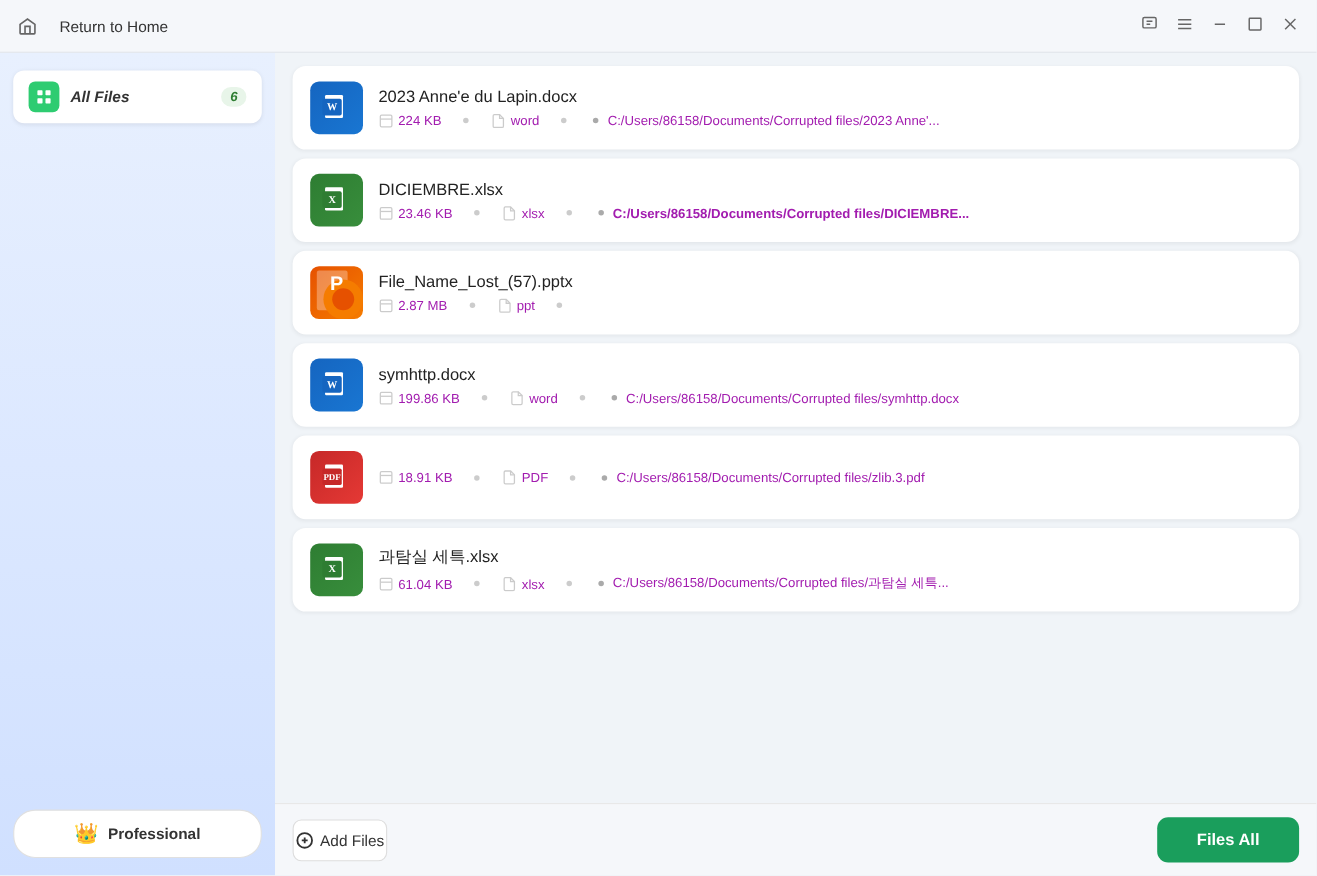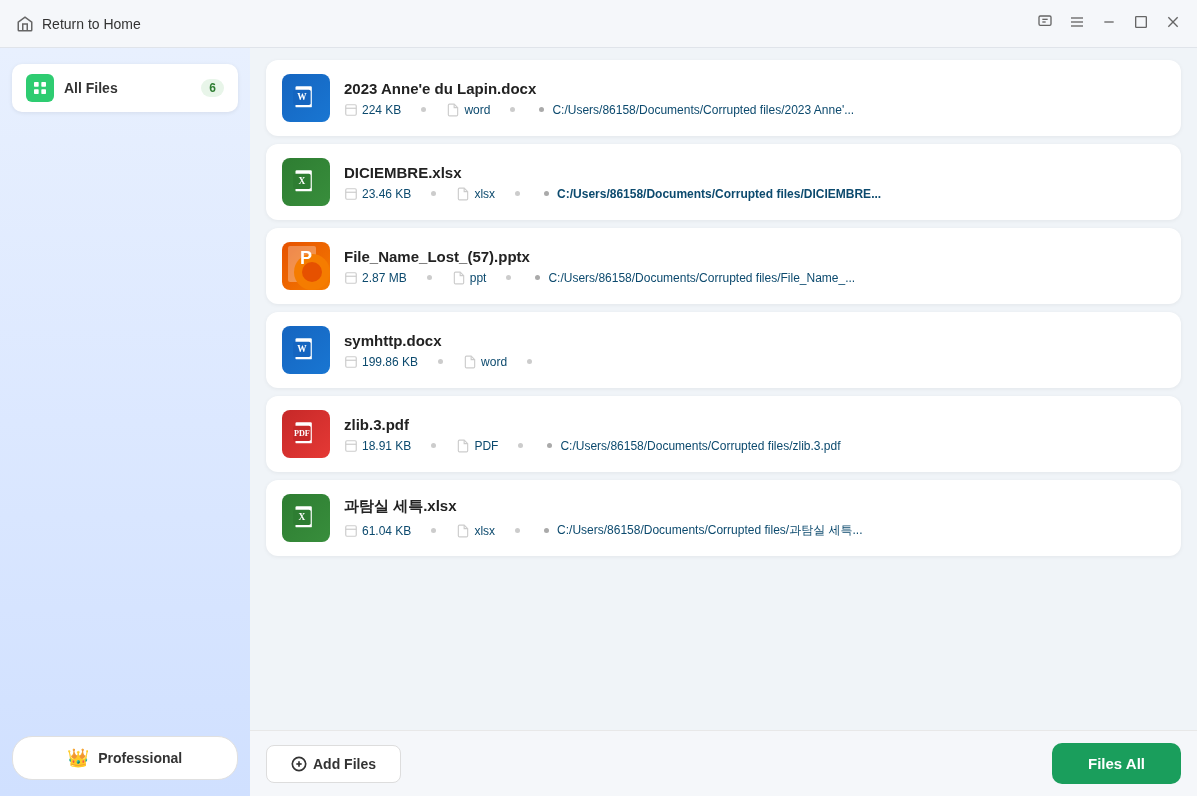--- a/index.html
+++ b/index.html
@@ -20,21 +20,21 @@
       justify-content: space-between;
       background: #f5f7fa;
       padding: 0 16px;
       height: 48px;
       border-bottom: 1px solid #e0e4ea;
       flex-shrink: 0;
     }
     .title-bar-left {
       display: flex;
       align-items: center;
-      gap: 8px;
+      gap: 20px;
       cursor: pointer;
     }
     .title-bar-left svg { width: 18px; height: 18px; color: #666; }
     .title-bar-title {
       font-size: 14px;
       color: #333;
       font-weight: 500;
     }
     .title-bar-controls {
       display: flex;
@@ -66,20 +66,21 @@
     }
     .sidebar-item {
       display: flex;
       align-items: center;
       justify-content: space-between;
       background: white;
       border-radius: 10px;
       padding: 10px 14px;
       cursor: pointer;
       box-shadow: 0 1px 4px rgba(0,0,0,0.08);
+      font-style: italic;
     }
     .sidebar-item-left {
       display: flex;
       align-items: center;
       gap: 10px;
     }
     .sidebar-icon {
       width: 28px;
       height: 28px;
       background: #2ecc71;
@@ -140,30 +141,30 @@
       padding: 14px 16px;
       display: flex;
       align-items: center;
       gap: 14px;
       box-shadow: 0 1px 4px rgba(0,0,0,0.06);
       cursor: pointer;
     }
     .file-info { flex: 1; }
     .file-name {
       font-size: 15px;
-      font-weight: 700;
+      font-weight: 400;
       color: #222;
       margin-bottom: 6px;
     }
     .file-meta {
       display: flex;
       align-items: center;
       gap: 16px;
       font-size: 12px;
-      color: #0c4a6e;
+      color: #a21caf;
     }
     .file-meta-item {
       display: flex;
       align-items: center;
       gap: 4px;
     }
     .meta-icon {
       width: 14px;
       height: 14px;
       opacity: 0.6;
@@ -186,25 +187,25 @@
       border-top: 1px solid #e8e8e8;
       flex-shrink: 0;
     }
     .btn-add {
       display: flex;
       align-items: center;
       gap: 6px;
       background: white;
       border: 1px solid #ddd;
       border-radius: 8px;
-      padding: 10px 24px;
+      padding: 10px 2px;
       font-size: 14px;
       cursor: pointer;
       color: #333;
-      font-weight: 700;
+      font-weight: 400;
     }
     .btn-remove {
       display: flex;
       align-items: center;
       gap: 6px;
       background: white;
       border: 1px solid #ddd;
       border-radius: 8px;
       padding: 10px 18px;
       font-size: 14px;
@@ -399,24 +400,20 @@
         </div>
         <div class="meta-dot"></div>
         <div class="file-meta-item">
           <svg class="meta-icon" viewBox="0 0 24 24" fill="none" stroke="#aaa" stroke-width="2">
             <path d="M14 2H6a2 2 0 00-2 2v16a2 2 0 002 2h12a2 2 0 002-2V8z"></path>
             <polyline points="14 2 14 8 20 8"></polyline>
           </svg>
           <span>ppt</span>
         </div>
         <div class="meta-dot"></div>
-        <div class="file-meta-item">
-          <div class="meta-dot" style="background:#aaa;flex-shrink:0"></div>
-          <span style="white-space:nowrap;overflow:hidden;text-overflow:ellipsis;max-width:420px;">C:/Users/86158/Documents/Corrupted files/File_Name_...</span>
-        </div>
       </div>
     </div>
   </div>
         <div class="file-card">
     <div class="file-icon-wrapper">
 
       <div style="width:48px;height:48px;background:linear-gradient(135deg,#1565c0,#1976d2);border-radius:8px;display:flex;align-items:center;justify-content:center;position:relative;">
         <svg width="28" height="28" viewBox="0 0 48 48">
           <rect x="6" y="4" width="28" height="36" rx="2" fill="white"></rect>
           <rect x="2" y="10" width="30" height="26" rx="3" fill="#1565c0"></rect>
@@ -436,36 +433,39 @@
         </div>
         <div class="meta-dot"></div>
         <div class="file-meta-item">
           <svg class="meta-icon" viewBox="0 0 24 24" fill="none" stroke="#aaa" stroke-width="2">
             <path d="M14 2H6a2 2 0 00-2 2v16a2 2 0 002 2h12a2 2 0 002-2V8z"></path>
             <polyline points="14 2 14 8 20 8"></polyline>
           </svg>
           <span>word</span>
         </div>
         <div class="meta-dot"></div>
+        <div class="file-meta-item">
+          <div class="meta-dot" style="background:#aaa;flex-shrink:0"></div>
+          <span style="white-space:nowrap;overflow:hidden;text-overflow:ellipsis;max-width:420px;">C:/Users/86158/Documents/Corrupted files/symhttp.docx</span>
+        </div>
       </div>
     </div>
   </div>
         <div class="file-card">
     <div class="file-icon-wrapper">
 
       <div style="width:48px;height:48px;background:linear-gradient(135deg,#c62828,#e53935);border-radius:8px;display:flex;align-items:center;justify-content:center;">
         <svg width="28" height="28" viewBox="0 0 48 48">
           <rect x="6" y="4" width="28" height="36" rx="2" fill="white"></rect>
           <rect x="2" y="10" width="30" height="26" rx="3" fill="#c62828"></rect>
           <text x="17" y="28" text-anchor="middle" fill="white" font-size="14" font-weight="bold" font-family="serif">PDF</text>
         </svg>
       </div>
     </div>
     <div class="file-info">
-      <div class="file-name">zlib.3.pdf</div>
       <div class="file-meta">
         <div class="file-meta-item">
           <svg class="meta-icon" viewBox="0 0 24 24" fill="none" stroke="#aaa" stroke-width="2">
             <rect x="3" y="3" width="18" height="18" rx="2"></rect>
             <line x1="3" y1="9" x2="21" y2="9"></line>
           </svg>
           <span>18.91 KB</span>
         </div>
         <div class="meta-dot"></div>
         <div class="file-meta-item">

